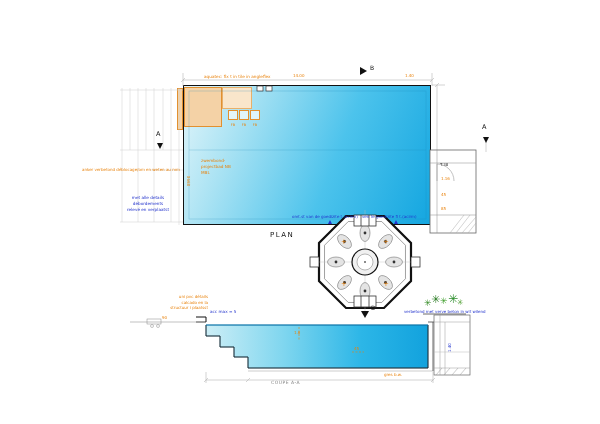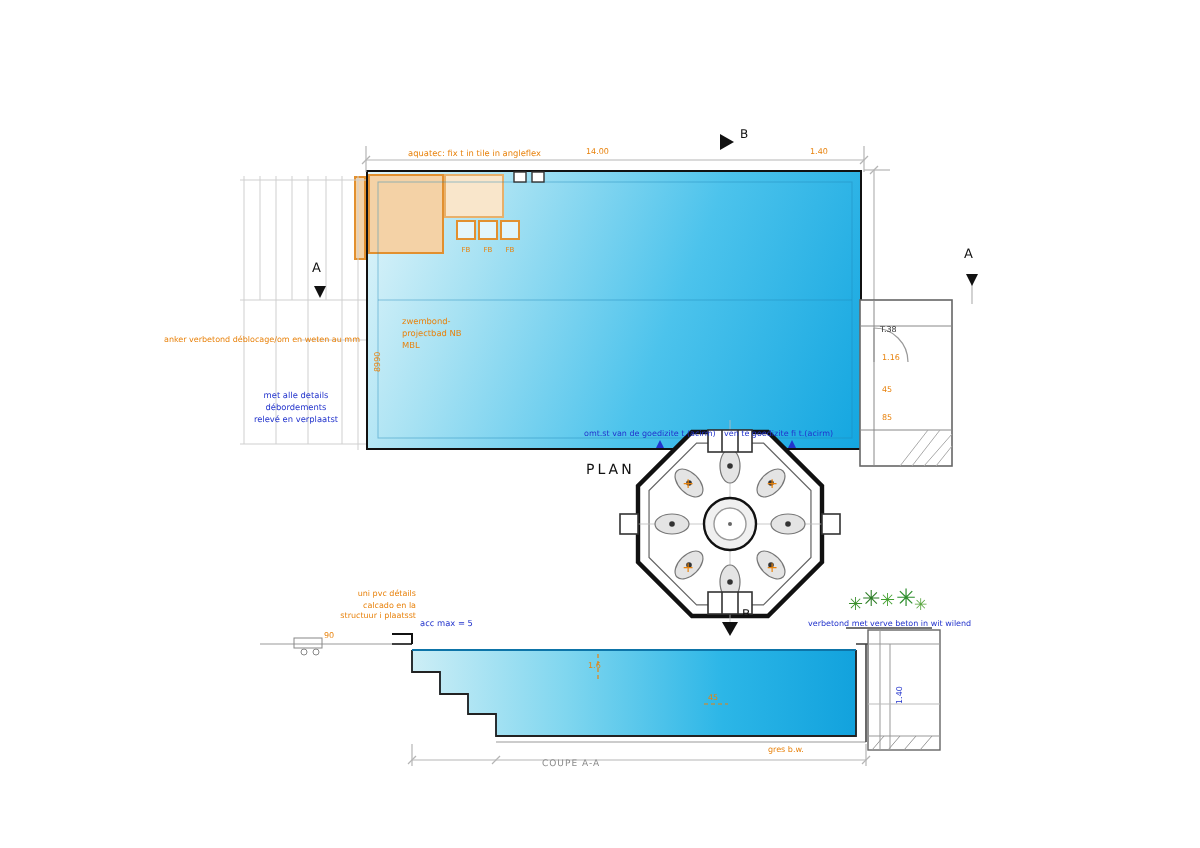--- a/index.html
+++ b/index.html
@@ -223,21 +223,21 @@
     <span>zwembond-</span>
     <span>projectbad NB</span>
     <span>MBL</span>
   </div>
 
   <span class="t o rot" style="left:187px;top:186px;font-size:4px;">8990</span>
 
   <span class="t bl" style="left:292px;top:215px;font-size:4px;">omt.st van de goedizite t.(acirm)</span>
   <span class="t bl" style="left:362px;top:215px;font-size:4px;">ven te goedizite fi t.(acirm)</span>
 
-  <span class="t blk" style="left:293px;top:232px;font-size:7px;letter-spacing:1.5px;">PLAN</span>
+  <span class="t blk" style="left:270px;top:232px;font-size:7px;letter-spacing:1.5px;">PLAN</span>
 
   <span class="t o" style="left:293px;top:74px;font-size:4px;">14.00</span>
   <span class="t o" style="left:405px;top:74px;font-size:4px;">1.40</span>
 
   <span class="t" style="left:440px;top:163px;font-size:4px;color:#333;">T.38</span>
   <span class="t o" style="left:441px;top:177px;font-size:4px;">1.16</span>
   <span class="t o" style="left:441px;top:193px;font-size:4px;">45</span>
   <span class="t o" style="left:441px;top:207px;font-size:4px;">85</span>
 
   <div class="t o noteblock rightal" style="left:158px;top:294px;width:50px;font-size:4px;line-height:5.5px;white-space:normal;">

